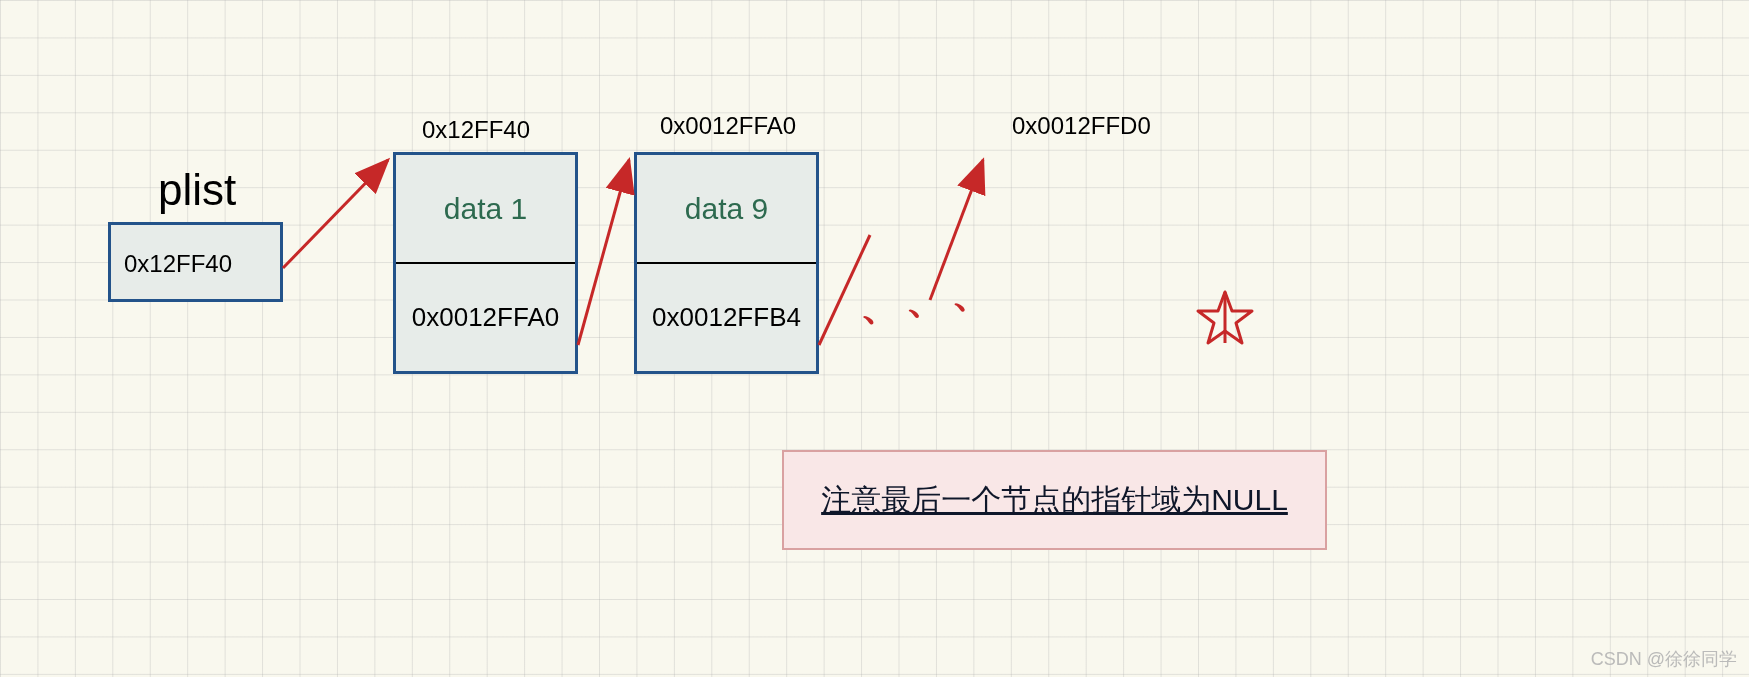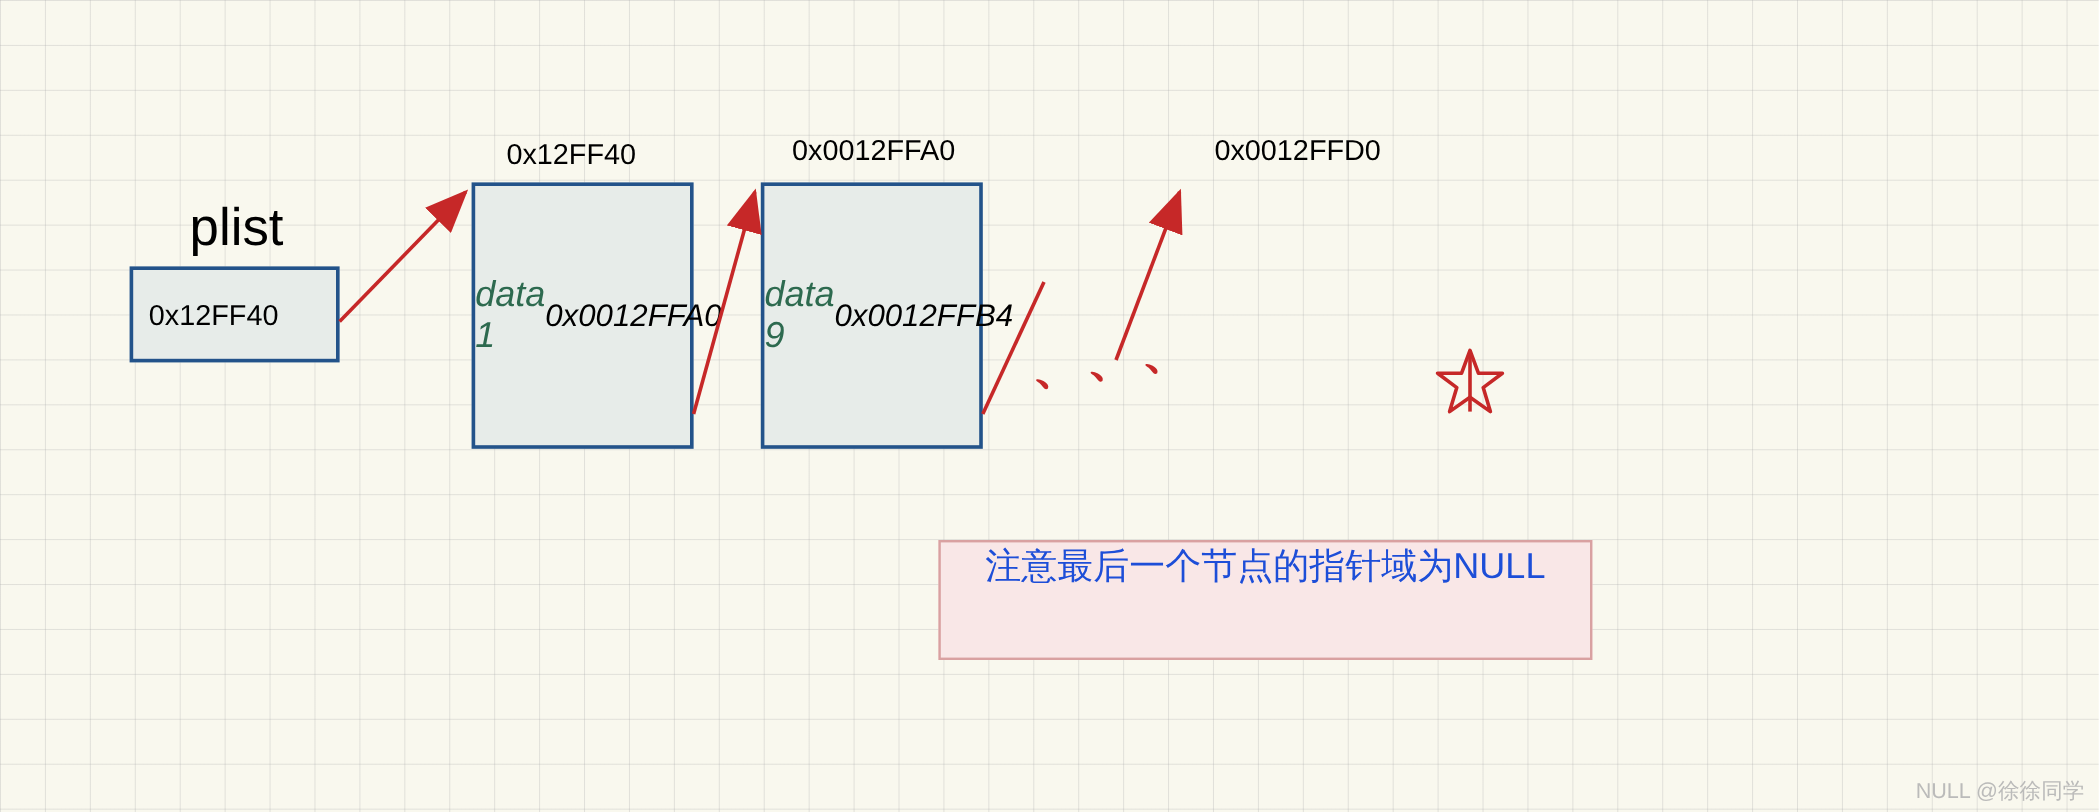--- a/index.html
+++ b/index.html
@@ -40,22 +40,21 @@
     position: absolute;
     font-size: 24px;
     color: #000;
   }
   .node {
     position: absolute;
     box-sizing: border-box;
     border: 3px solid #23538a;
     background: #e7ece9;
     display: flex;
-    flex-direction: row;
-    font-style: italic;
+    flex-direction: column;
   }
   .node .top, .node .bottom {
     flex: 1;
     display: flex;
     align-items: center;
     justify-content: center;
   }
   .node .divider {
     height: 0;
     border-top: 2.5px solid #000;
@@ -67,25 +66,26 @@
   .ptr-text {
     font-size: 26px;
     color: #000;
   }
   .note-box {
     position: absolute;
     box-sizing: border-box;
     border: 2px solid #d9a1a1;
     background: #f9e7e7;
     display: flex;
-    align-items: flex-start;
+    align-items: center;
     justify-content: center;
     font-size: 30px;
-    color: #1d4ed8;
+    color: #0f172a;
     padding: 0 30px;
+    text-decoration: underline;
   }
   .dots {
     position: absolute;
     color: #c62828;
     font-size: 40px;
     letter-spacing: 6px;
     transform: rotate(-8deg);
     font-weight: bold;
   }
   .watermark {
@@ -161,14 +161,14 @@
     <line x1="819" y1="345" x2="870" y2="235" stroke="#c62828" stroke-width="3"></line>
 
     <line x1="930" y1="300" x2="983" y2="160" stroke="#c62828" stroke-width="3" marker-end="url(#arrowhead)"></line>
 
     <g transform="translate(1225,320)" stroke="#c62828" stroke-width="3" fill="none" stroke-linejoin="round">
       <path d="M0,-28 L7,-9 27,-9 11,3 17,23 0,11 -17,23 -11,3 -27,-9 -7,-9 Z"></path>
       <line x1="0" y1="-28" x2="0" y2="23"></line>
     </g>
   </svg>
 
-  <div class="watermark">NULL @徐徐同学</div>
+  <div class="watermark">CSDN @徐徐同学</div>
 </div>
 
 </body></html>

